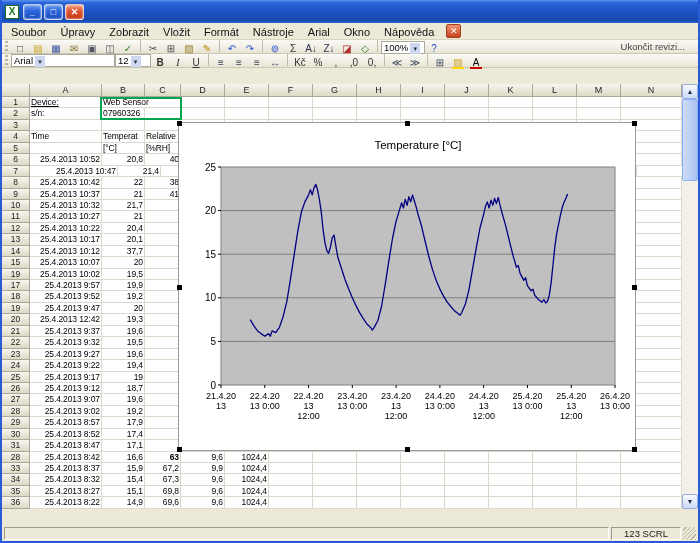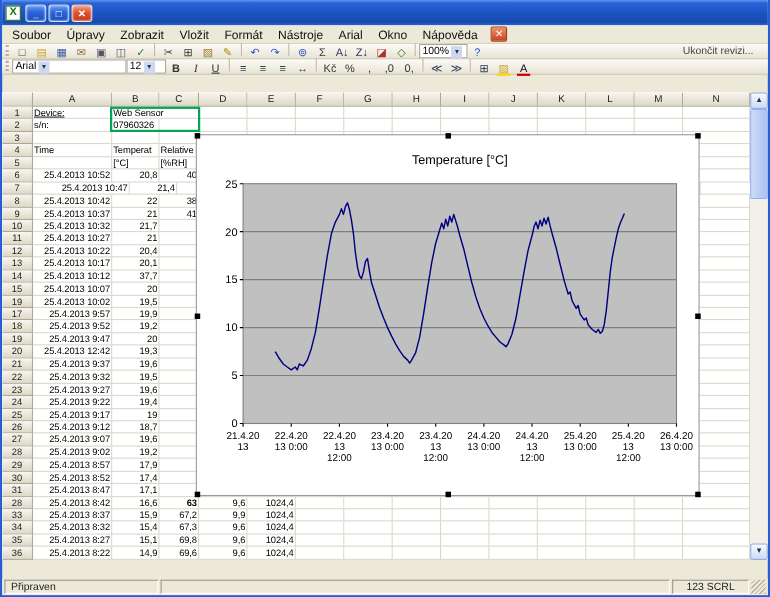--- a/index.html
+++ b/index.html
@@ -817,19 +817,18 @@
   </div>
 
   <div class="vscroll">
     <span class="sbtn up">▲</span>
     <span class="vthumb"></span>
     <span class="sbtn down">▼</span>
   </div>
 
 
   <div class="statusbar">
-    <span class="spanel mode">Připraven</span>
     <span class="spanel fill"></span>
     <span class="spanel ind">123 SCRL</span>
     <span class="grip-corner"></span>
   </div>
 
 </div>
 
 </body></html>

